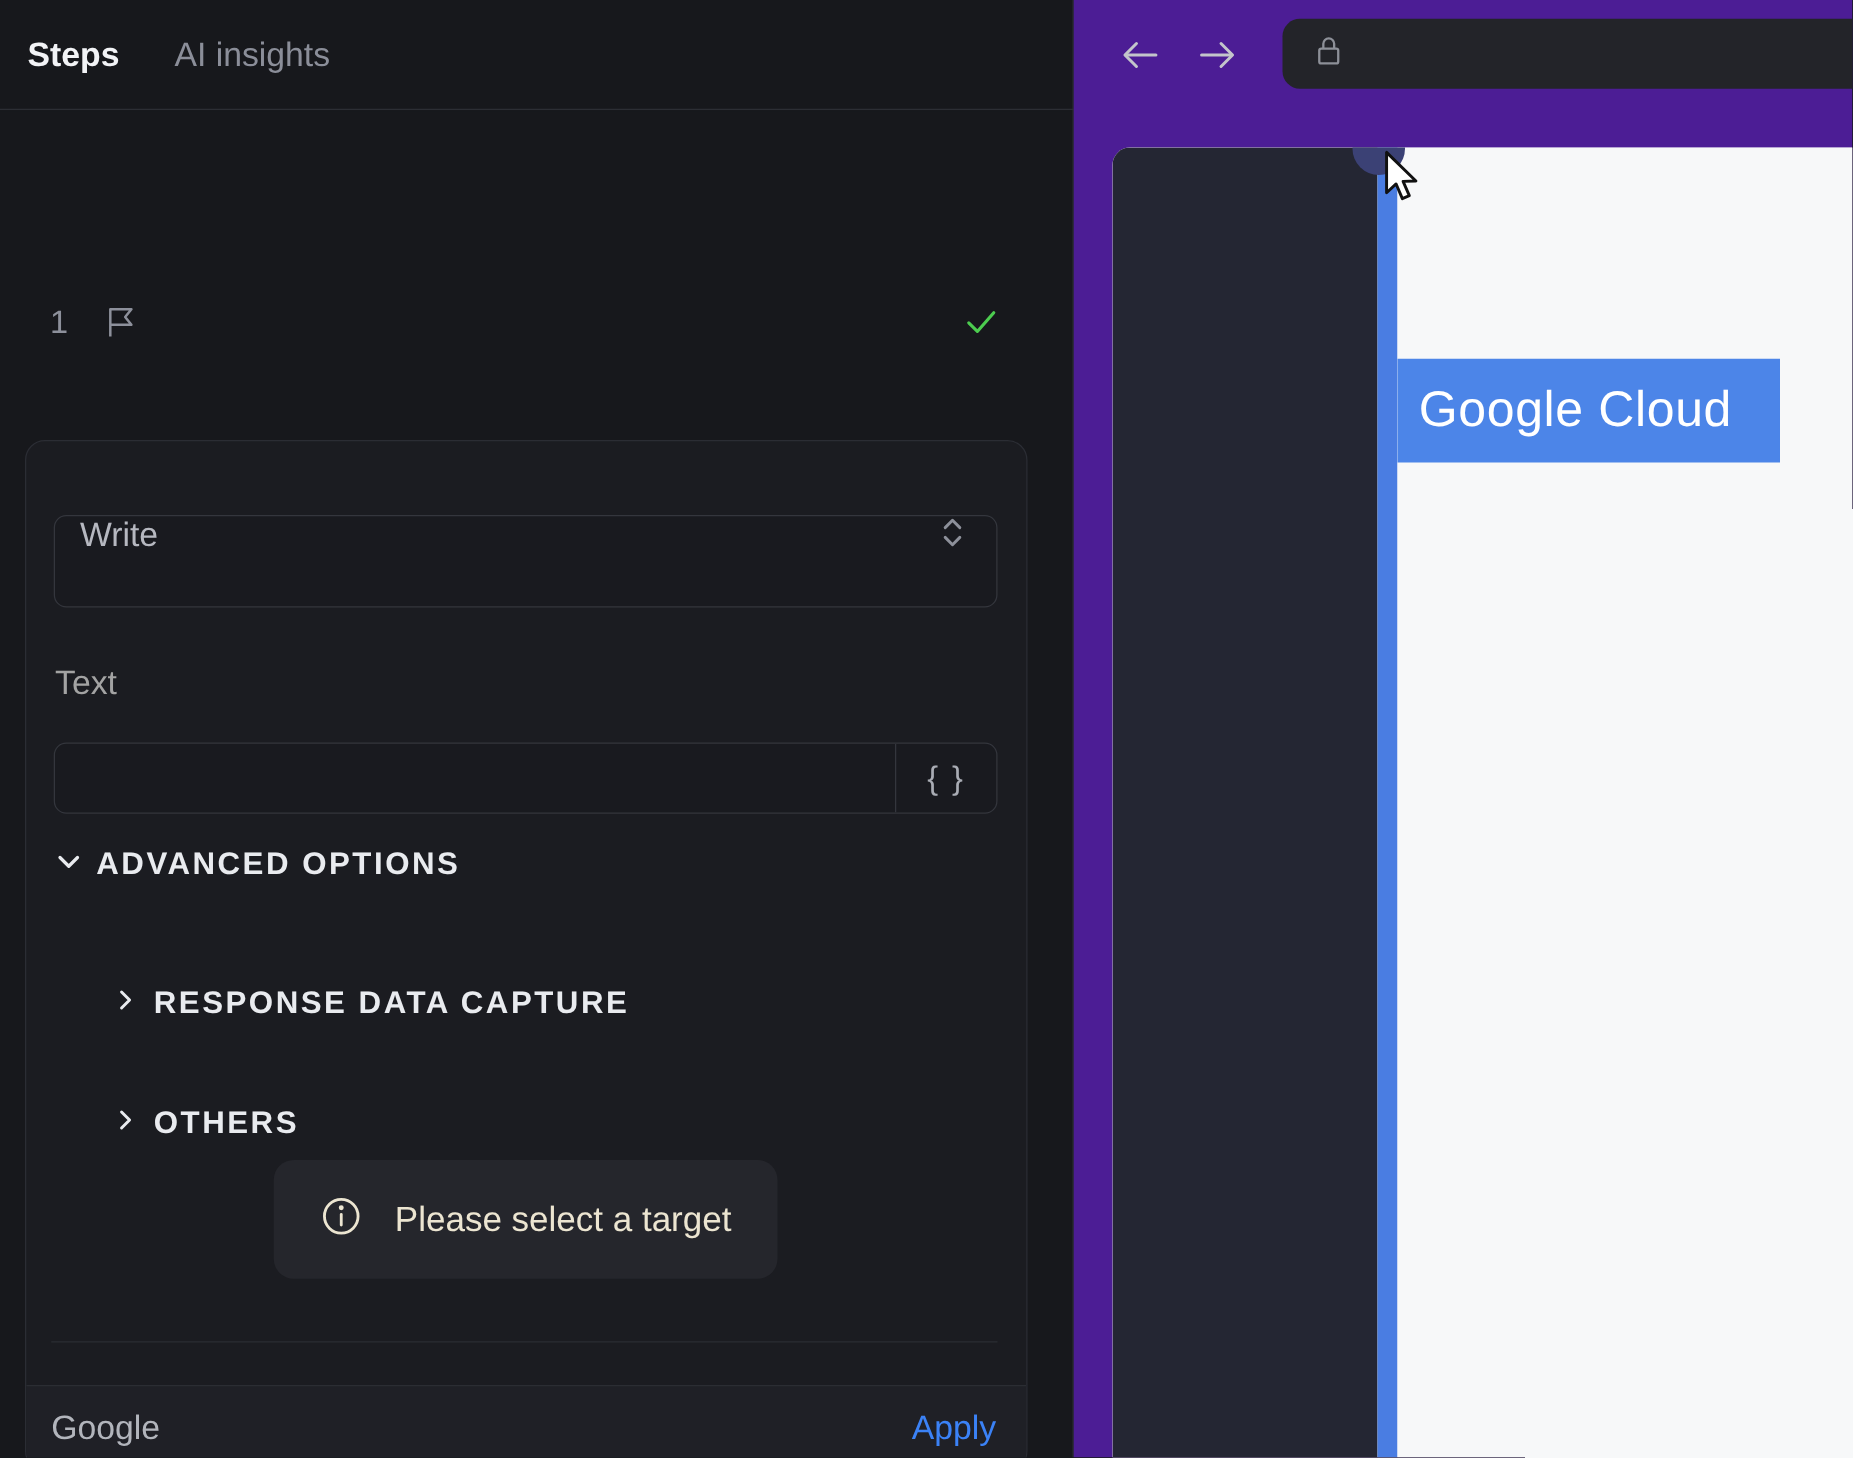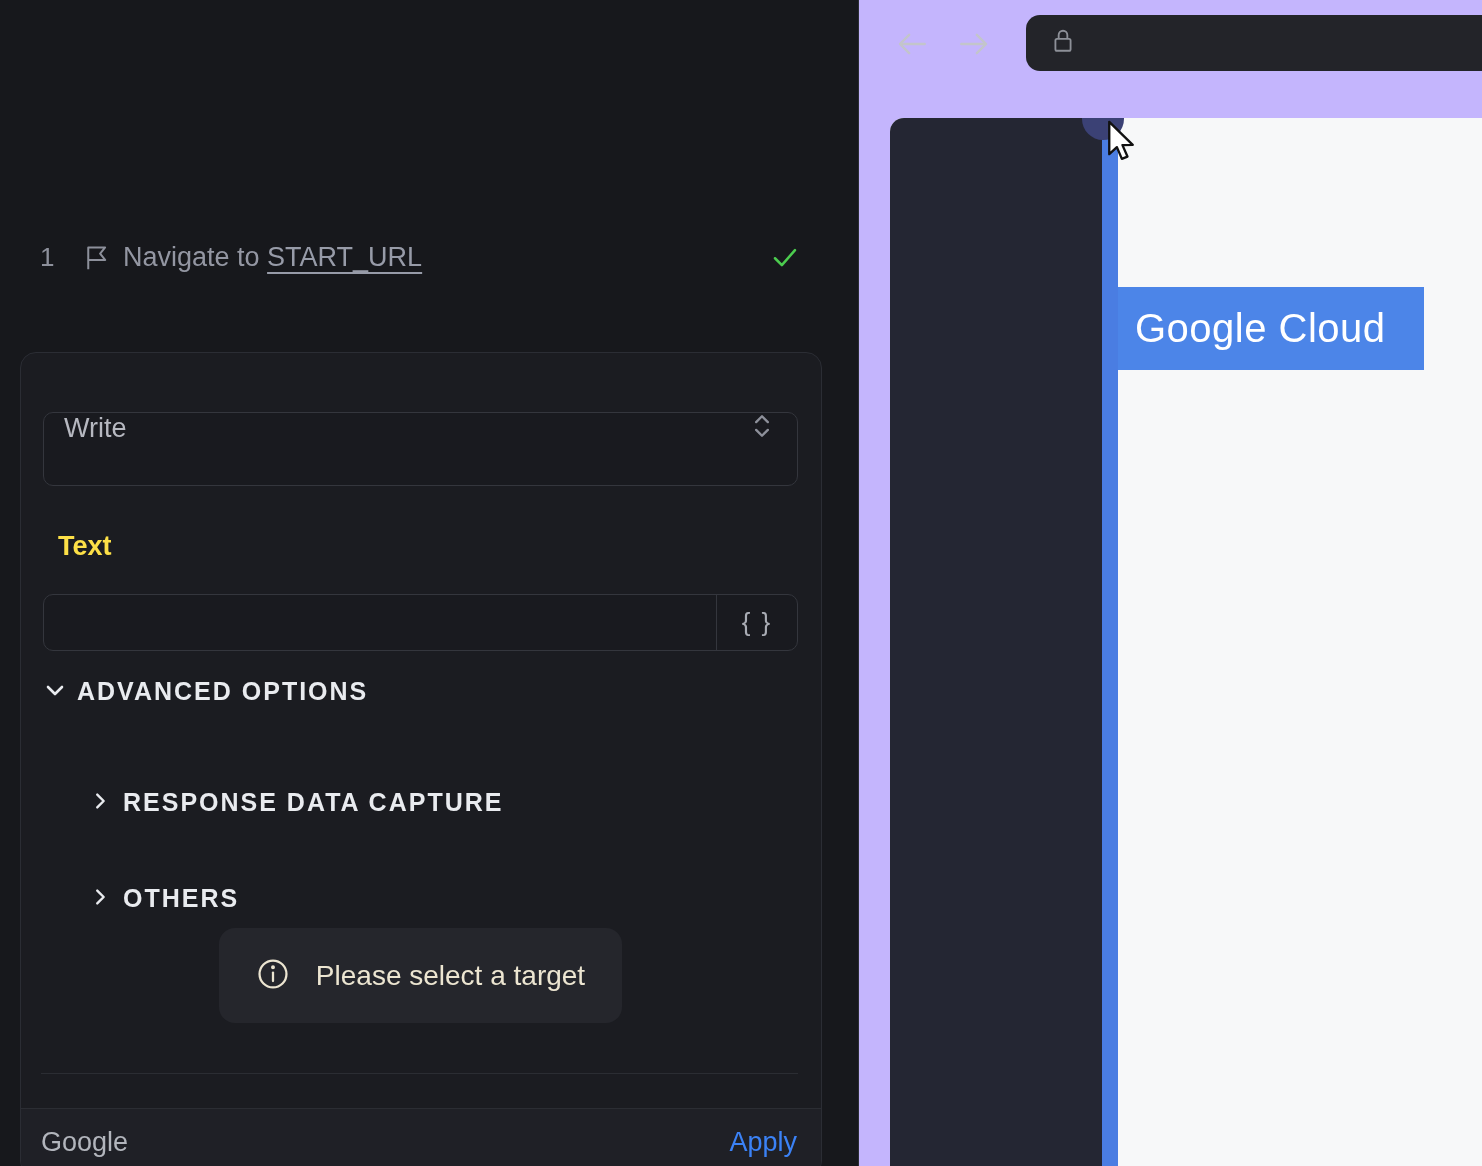--- a/index.html
+++ b/index.html
@@ -27,21 +27,21 @@
   .left-panel {
     position: absolute; left: 0; top: 89px; width: 858px; height: 1077px;
     background: #17181c;
   }
   .v-divider {
     position: absolute; left: 858px; top: 0; width: 1px; height: 1166px;
     background: #2c2e34;
   }
   .right-panel {
     position: absolute; left: 859px; top: 0; width: 623px; height: 1166px;
-    background: #c4b5fd;
+    background: #4c1d95;
   }
 
   
   .step-row {
     position: absolute; left: 0; top: 140px; width: 858px; height: 56px;
     display: flex; align-items: center;
   }
   .step-index { position: absolute; left: 40px; font-size: 26px; color: #8d909b; }
   .step-flag { position: absolute; left: 82px; top: 14px; }
   .step-text { position: absolute; left: 123px; font-size: 27px; color: #9396a2; }
@@ -55,22 +55,22 @@
     overflow: hidden;
   }
   .select-box {
     position: absolute; left: 22px; top: 59px; width: 755px; height: 74px;
     background: #191a1f; border: 1px solid #34363d; border-radius: 10px;
     display: flex; justify-content: space-between;
     padding: 0 24px 0 20px; cursor: pointer;
   }
   .select-value { font-size: 27px; color: #b6b8c0; }
   .field-label {
-    position: absolute; left: 37px; top: 178px;
-    font-size: 27px; font-weight: 700; color: #fde047;
+    position: absolute; left: 23px; top: 178px;
+    font-size: 27px; font-weight: 400; color: #a3a3a3;
   }
   .input-group {
     position: absolute; left: 22px; top: 241px; width: 755px; height: 57px;
     border: 1px solid #34363d; border-radius: 10px; background: #191a1f;
     display: flex; overflow: hidden;
   }
   .text-input {
     flex: 1; background: transparent; border: none; outline: none;
     color: #d8dade; font-size: 26px; padding: 0 18px;
     font-family: "Liberation Sans", sans-serif;
@@ -142,31 +142,36 @@
     display: flex; align-items: center; padding-left: 17px;
   }
   .pv-highlight-text { color: #ffffff; font-size: 40px; letter-spacing: 0.5px; }
   .cursor { position: absolute; left: 210px; top: 1px; }
 </style>
 </head>
 <body>
 
 <div class="app">
 
+  <div class="topbar">
+    <div class="tabs">
+      <div class="tab active">Steps</div>
+      <div class="tab inactive">AI insights</div>
+    </div>
+  </div>
 
   <div class="left-panel">
 
     <div class="step-row">
       <span class="step-index">1</span>
       <span class="step-flag">
         <svg width="30" height="30" viewBox="0 0 24 24" fill="none" stroke="#8d909b" stroke-width="1.6" stroke-linejoin="round">
           <path d="M5 21 V3.5 H18.5 L14.5 8.5 L18.5 13.5 H5"></path>
         </svg>
       </span>
-      <span class="step-text"><span>Navigate to </span><span class="step-link">START_URL</span></span>
       <span class="step-check">
         <svg width="30" height="30" viewBox="0 0 24 24" fill="none" stroke="#4ccc4f" stroke-width="2" stroke-linecap="round" stroke-linejoin="round">
           <path d="M4 13 L9.5 18.5 L20 6.5"></path>
         </svg>
       </span>
     </div>
 
     <div class="card">
 
       <div class="select-box">

